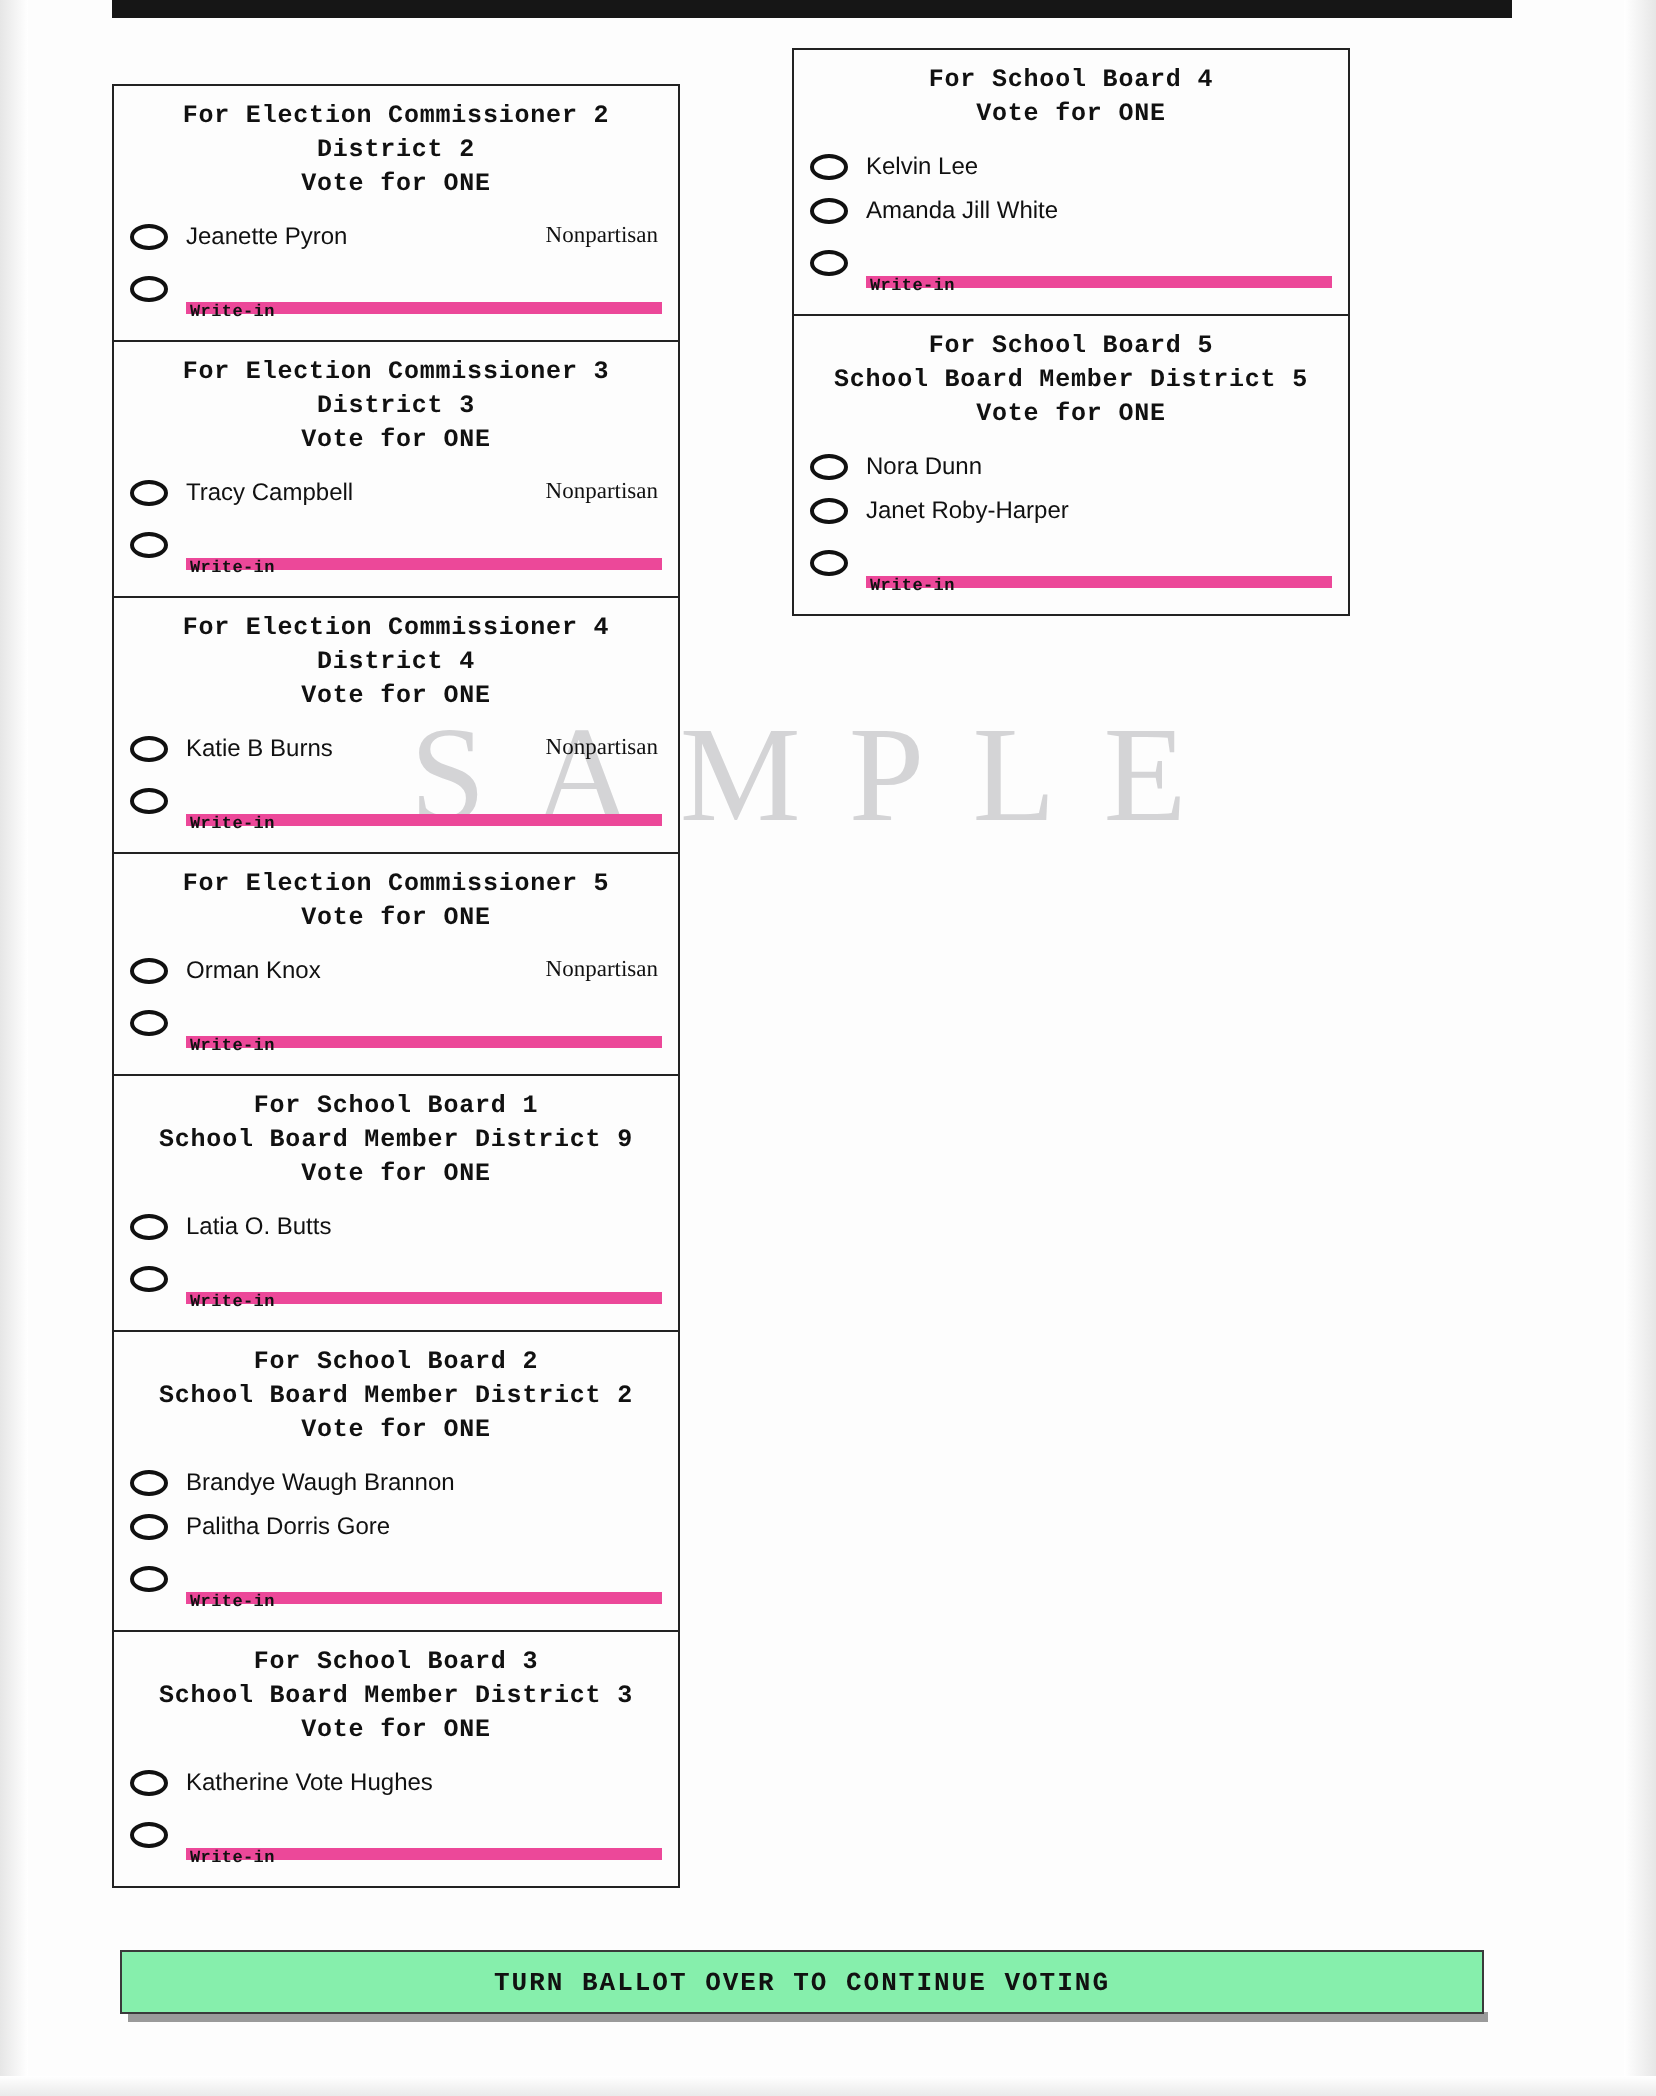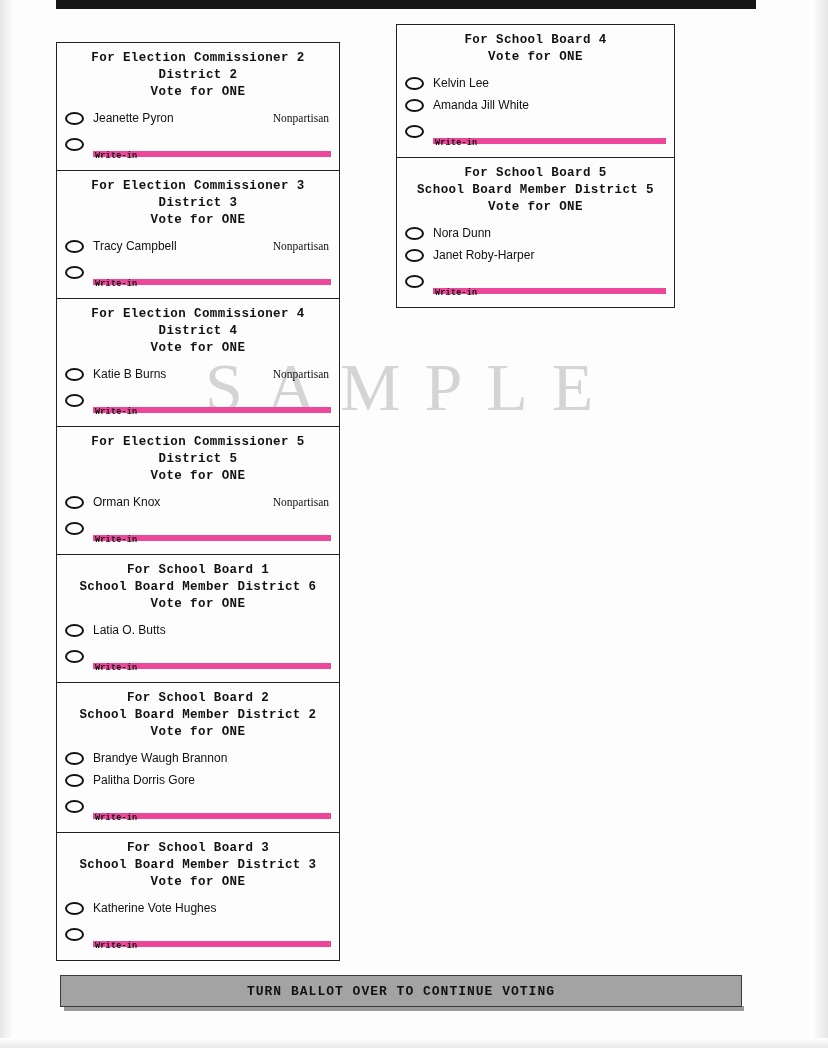--- a/index.html
+++ b/index.html
@@ -133,21 +133,21 @@
   }
   .writein-pad { height: 9px; }
 
   
   .bottom-banner {
     position: absolute;
     left: 60px;
     top: 975px;
     width: 680px;
     height: 30px;
-    background: #a3a3a3;
+    background: #86efac;
     border: 1px solid #3a3a3a;
     display: flex;
     align-items: center;
     justify-content: center;
     z-index: 8;
   }
   .bottom-banner span {
     font-family: "Liberation Mono", monospace;
     font-weight: bold;
     font-size: 13px;
@@ -235,38 +235,38 @@
           <div class="writein-row">
             <div class="oval"></div>
             <div class="writein-line">
               <span class="writein-label">Write-in</span>
             </div>
           </div>
           <div class="writein-pad"></div>
         </div>
       </div>
       <div class="contest">
-        <div class="contest-header"><span class="line1">For Election Commissioner 5</span><span class="line2">District 5</span><span class="line3">Vote for ONE</span></div>
+        <div class="contest-header"><span class="line1">For Election Commissioner 5</span><span class="line3">Vote for ONE</span></div>
         <div class="candidates">
           <div class="cand-row">
             <div class="oval"></div>
             <div class="cand-name">Orman Knox</div>
             <div class="party">Nonpartisan</div>
           </div>
           <div class="writein-row">
             <div class="oval"></div>
             <div class="writein-line">
               <span class="writein-label">Write-in</span>
             </div>
           </div>
           <div class="writein-pad"></div>
         </div>
       </div>
       <div class="contest">
-        <div class="contest-header"><span class="line1">For School Board 1</span><span class="line2">School Board Member District 6</span><span class="line3">Vote for ONE</span></div>
+        <div class="contest-header"><span class="line1">For School Board 1</span><span class="line2">School Board Member District 9</span><span class="line3">Vote for ONE</span></div>
         <div class="candidates">
           <div class="cand-row">
             <div class="oval"></div>
             <div class="cand-name">Latia O. Butts</div>
           </div>
           <div class="writein-row">
             <div class="oval"></div>
             <div class="writein-line">
               <span class="writein-label">Write-in</span>
             </div>

